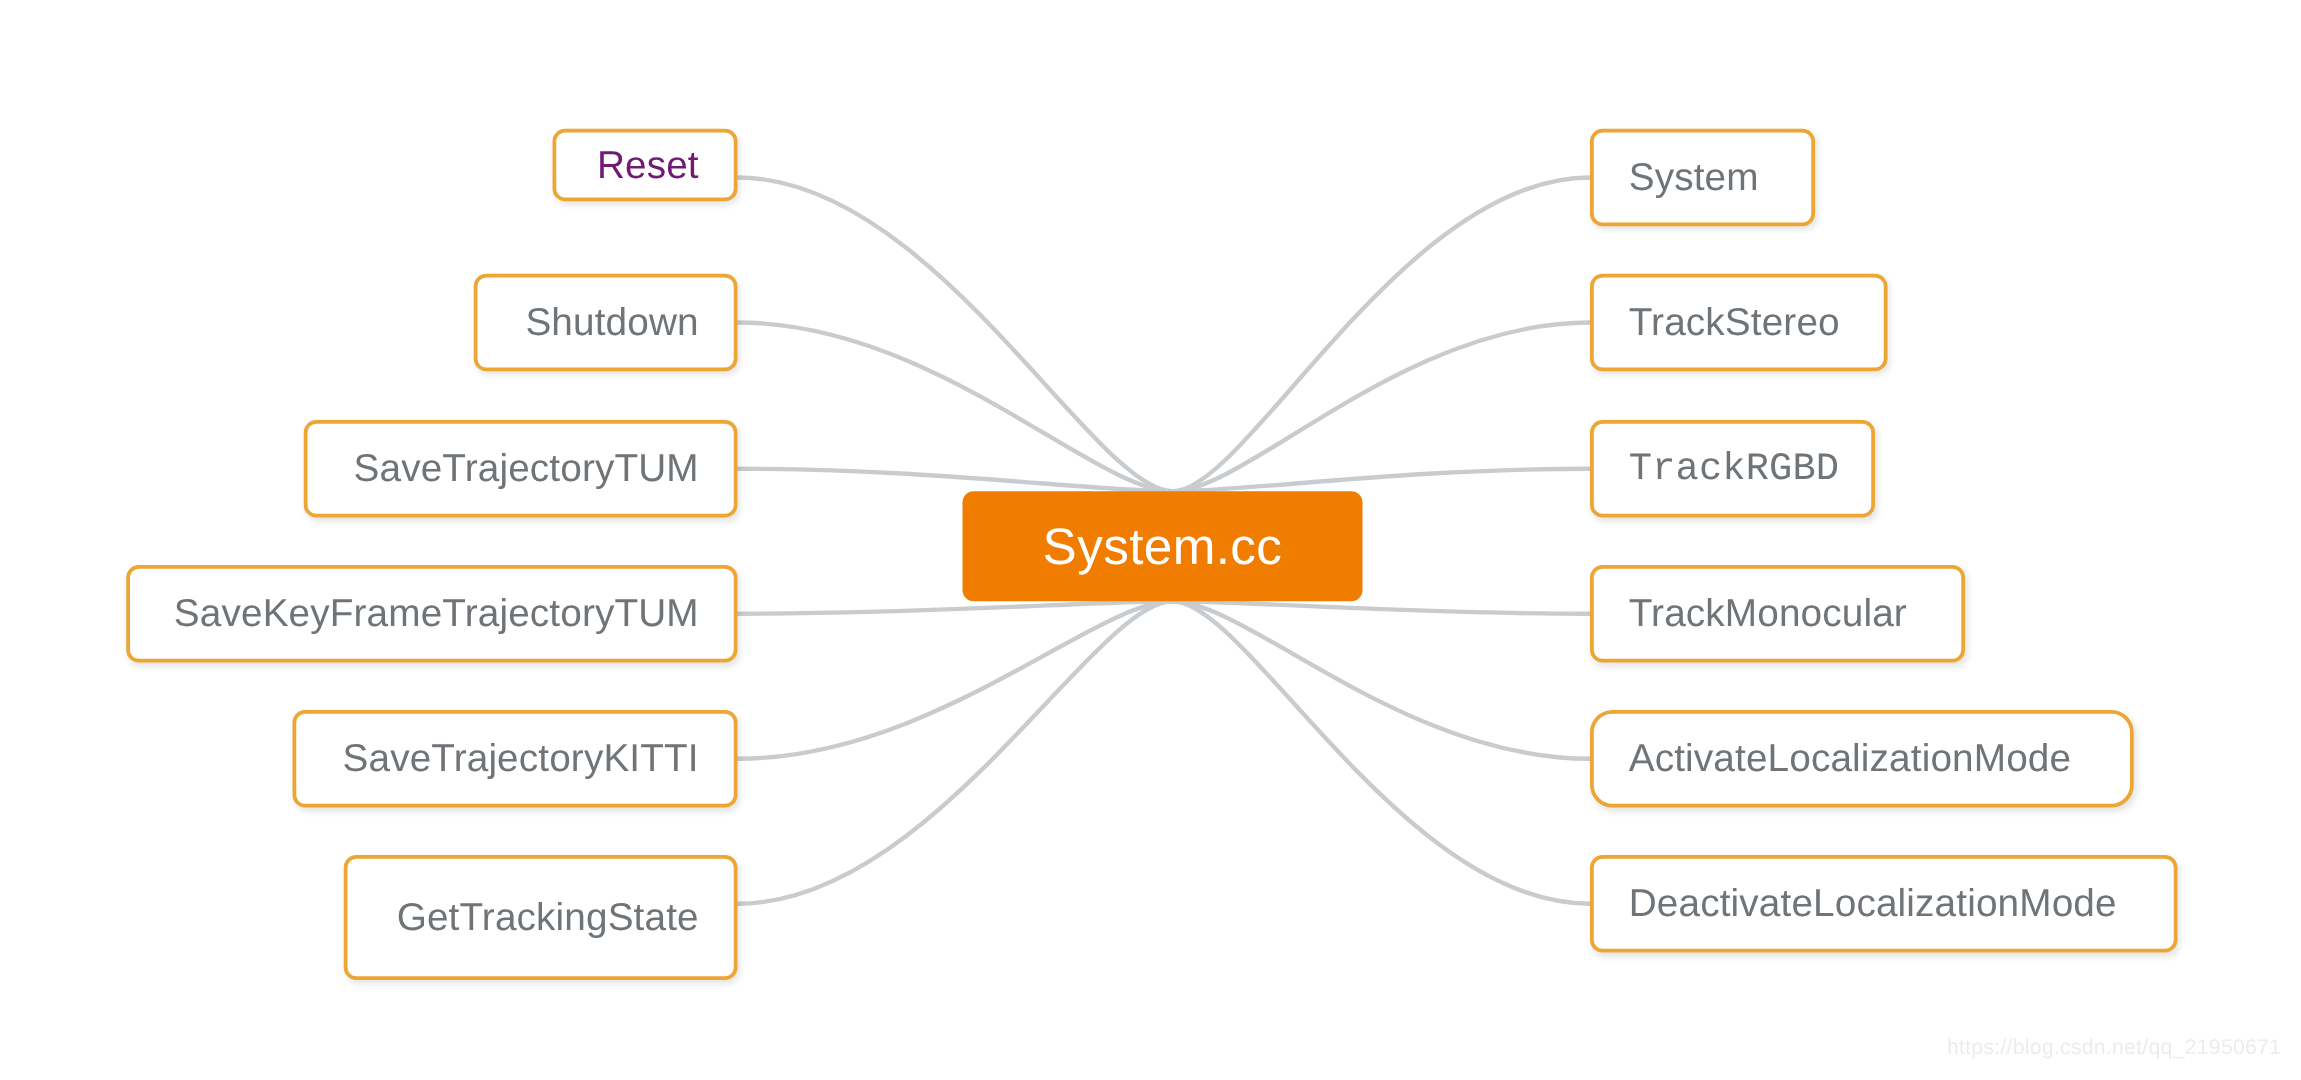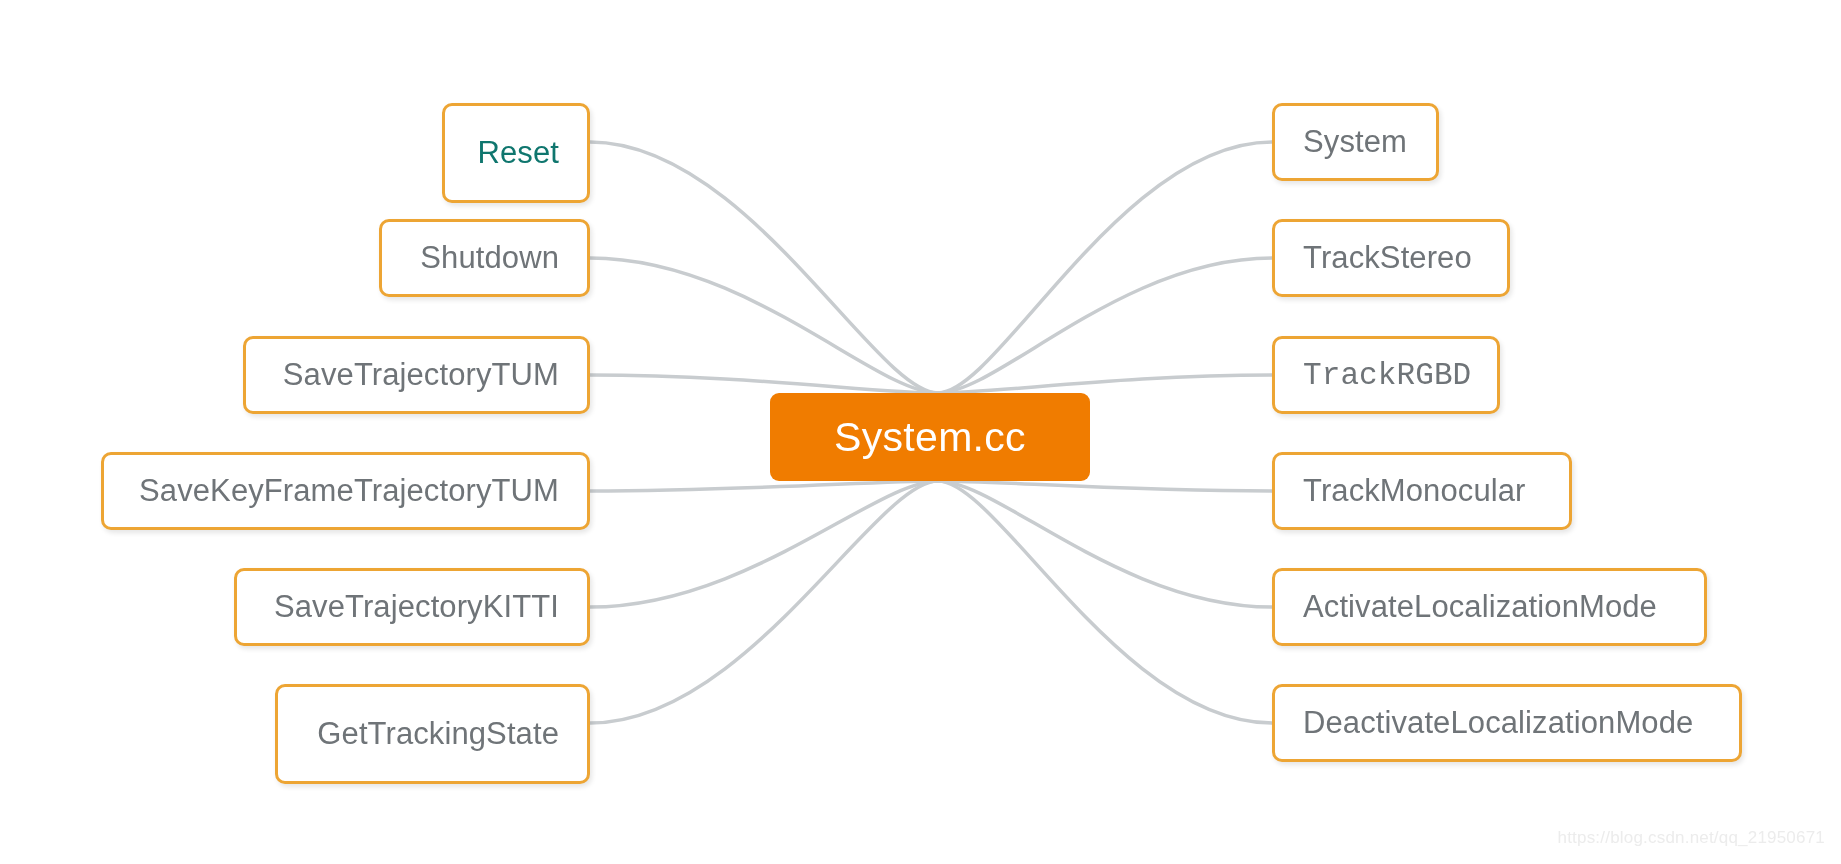--- a/index.html
+++ b/index.html
@@ -95,51 +95,51 @@
       <path d="M 590 723 C 746.6 723, 875.36 481, 938 481" fill="none" stroke="#c8cccf" stroke-width="3.5" stroke-linecap="round"></path>
       <path d="M 1272 142 C 1121.7 142, 998.12 393, 938 393" fill="none" stroke="#c8cccf" stroke-width="3.5" stroke-linecap="round"></path>
       <path d="M 1272 258 C 1121.7 258, 998.12 393, 938 393" fill="none" stroke="#c8cccf" stroke-width="3.5" stroke-linecap="round"></path>
       <path d="M 1272 375 C 1121.7 375, 998.12 393, 938 393" fill="none" stroke="#c8cccf" stroke-width="3.5" stroke-linecap="round"></path>
       <path d="M 1272 491 C 1121.7 491, 998.12 481, 938 481" fill="none" stroke="#c8cccf" stroke-width="3.5" stroke-linecap="round"></path>
       <path d="M 1272 607 C 1121.7 607, 998.12 481, 938 481" fill="none" stroke="#c8cccf" stroke-width="3.5" stroke-linecap="round"></path>
       <path d="M 1272 723 C 1121.7 723, 998.12 481, 938 481" fill="none" stroke="#c8cccf" stroke-width="3.5" stroke-linecap="round"></path>
     </svg>
 
   <div id="nodes-layer">
-      <div class="node left" style="left: 442px; top: 103px; width: 148px; height: 100px; border-color: rgb(237, 165, 52); background: rgb(255, 255, 255); color: #0f766e;">
+      <div class="node left" style="left: 442px; top: 103px; width: 148px; height: 58px; border-color: rgb(237, 165, 52); background: rgb(255, 255, 255); color: #701a75;">
         <span>Reset</span>
       </div>
       <div class="node left" style="left: 379px; top: 219px; width: 211px; height: 78px; border-color: rgb(237, 165, 52); background: rgb(255, 255, 255); color: rgb(111, 116, 120);">
         <span>Shutdown</span>
       </div>
       <div class="node left" style="left: 243px; top: 336px; width: 347px; height: 78px; border-color: rgb(237, 165, 52); background: rgb(255, 255, 255); color: rgb(111, 116, 120);">
         <span>SaveTrajectoryTUM</span>
       </div>
       <div class="node left" style="left: 101px; top: 452px; width: 489px; height: 78px; border-color: rgb(237, 165, 52); background: rgb(255, 255, 255); color: rgb(111, 116, 120);">
         <span>SaveKeyFrameTrajectoryTUM</span>
       </div>
       <div class="node left" style="left: 234px; top: 568px; width: 356px; height: 78px; border-color: rgb(237, 165, 52); background: rgb(255, 255, 255); color: rgb(111, 116, 120);">
         <span>SaveTrajectoryKITTI</span>
       </div>
       <div class="node left" style="left: 275px; top: 684px; width: 315px; height: 100px; border-color: rgb(237, 165, 52); background: rgb(255, 255, 255); color: rgb(111, 116, 120);">
         <span>GetTrackingState</span>
       </div>
-      <div class="node right" style="left: 1272px; top: 103px; width: 167px; height: 78px; border-color: rgb(237, 165, 52); background: rgb(255, 255, 255); color: rgb(111, 116, 120);">
+      <div class="node right" style="left: 1272px; top: 103px; width: 180px; height: 78px; border-color: rgb(237, 165, 52); background: rgb(255, 255, 255); color: rgb(111, 116, 120);">
         <span>System</span>
       </div>
       <div class="node right" style="left: 1272px; top: 219px; width: 238px; height: 78px; border-color: rgb(237, 165, 52); background: rgb(255, 255, 255); color: rgb(111, 116, 120);">
         <span>TrackStereo</span>
       </div>
       <div class="node right" style="left: 1272px; top: 336px; width: 228px; height: 78px; border-color: rgb(237, 165, 52); background: rgb(255, 255, 255); color: rgb(111, 116, 120); font-family: Liberation Mono, monospace;">
         <span>TrackRGBD</span>
       </div>
       <div class="node right" style="left: 1272px; top: 452px; width: 300px; height: 78px; border-color: rgb(237, 165, 52); background: rgb(255, 255, 255); color: rgb(111, 116, 120);">
         <span>TrackMonocular</span>
       </div>
-      <div class="node right" style="left: 1272px; top: 568px; width: 435px; height: 78px; border-color: rgb(237, 165, 52); background: rgb(255, 255, 255); color: rgb(111, 116, 120);">
+      <div class="node right" style="left: 1272px; top: 568px; width: 435px; height: 78px; border-color: rgb(237, 165, 52); background: rgb(255, 255, 255); color: rgb(111, 116, 120); border-radius: 18px;">
         <span>ActivateLocalizationMode</span>
       </div>
       <div class="node right" style="left: 1272px; top: 684px; width: 470px; height: 78px; border-color: rgb(237, 165, 52); background: rgb(255, 255, 255); color: rgb(111, 116, 120);">
         <span>DeactivateLocalizationMode</span>
       </div>
     </div>
 
   <div id="center-node" style="left: 770px; top: 393px; width: 320px; height: 88px; background: rgb(240, 124, 0); color: rgb(255, 255, 255);">
     <span>System.cc</span>
   </div>

